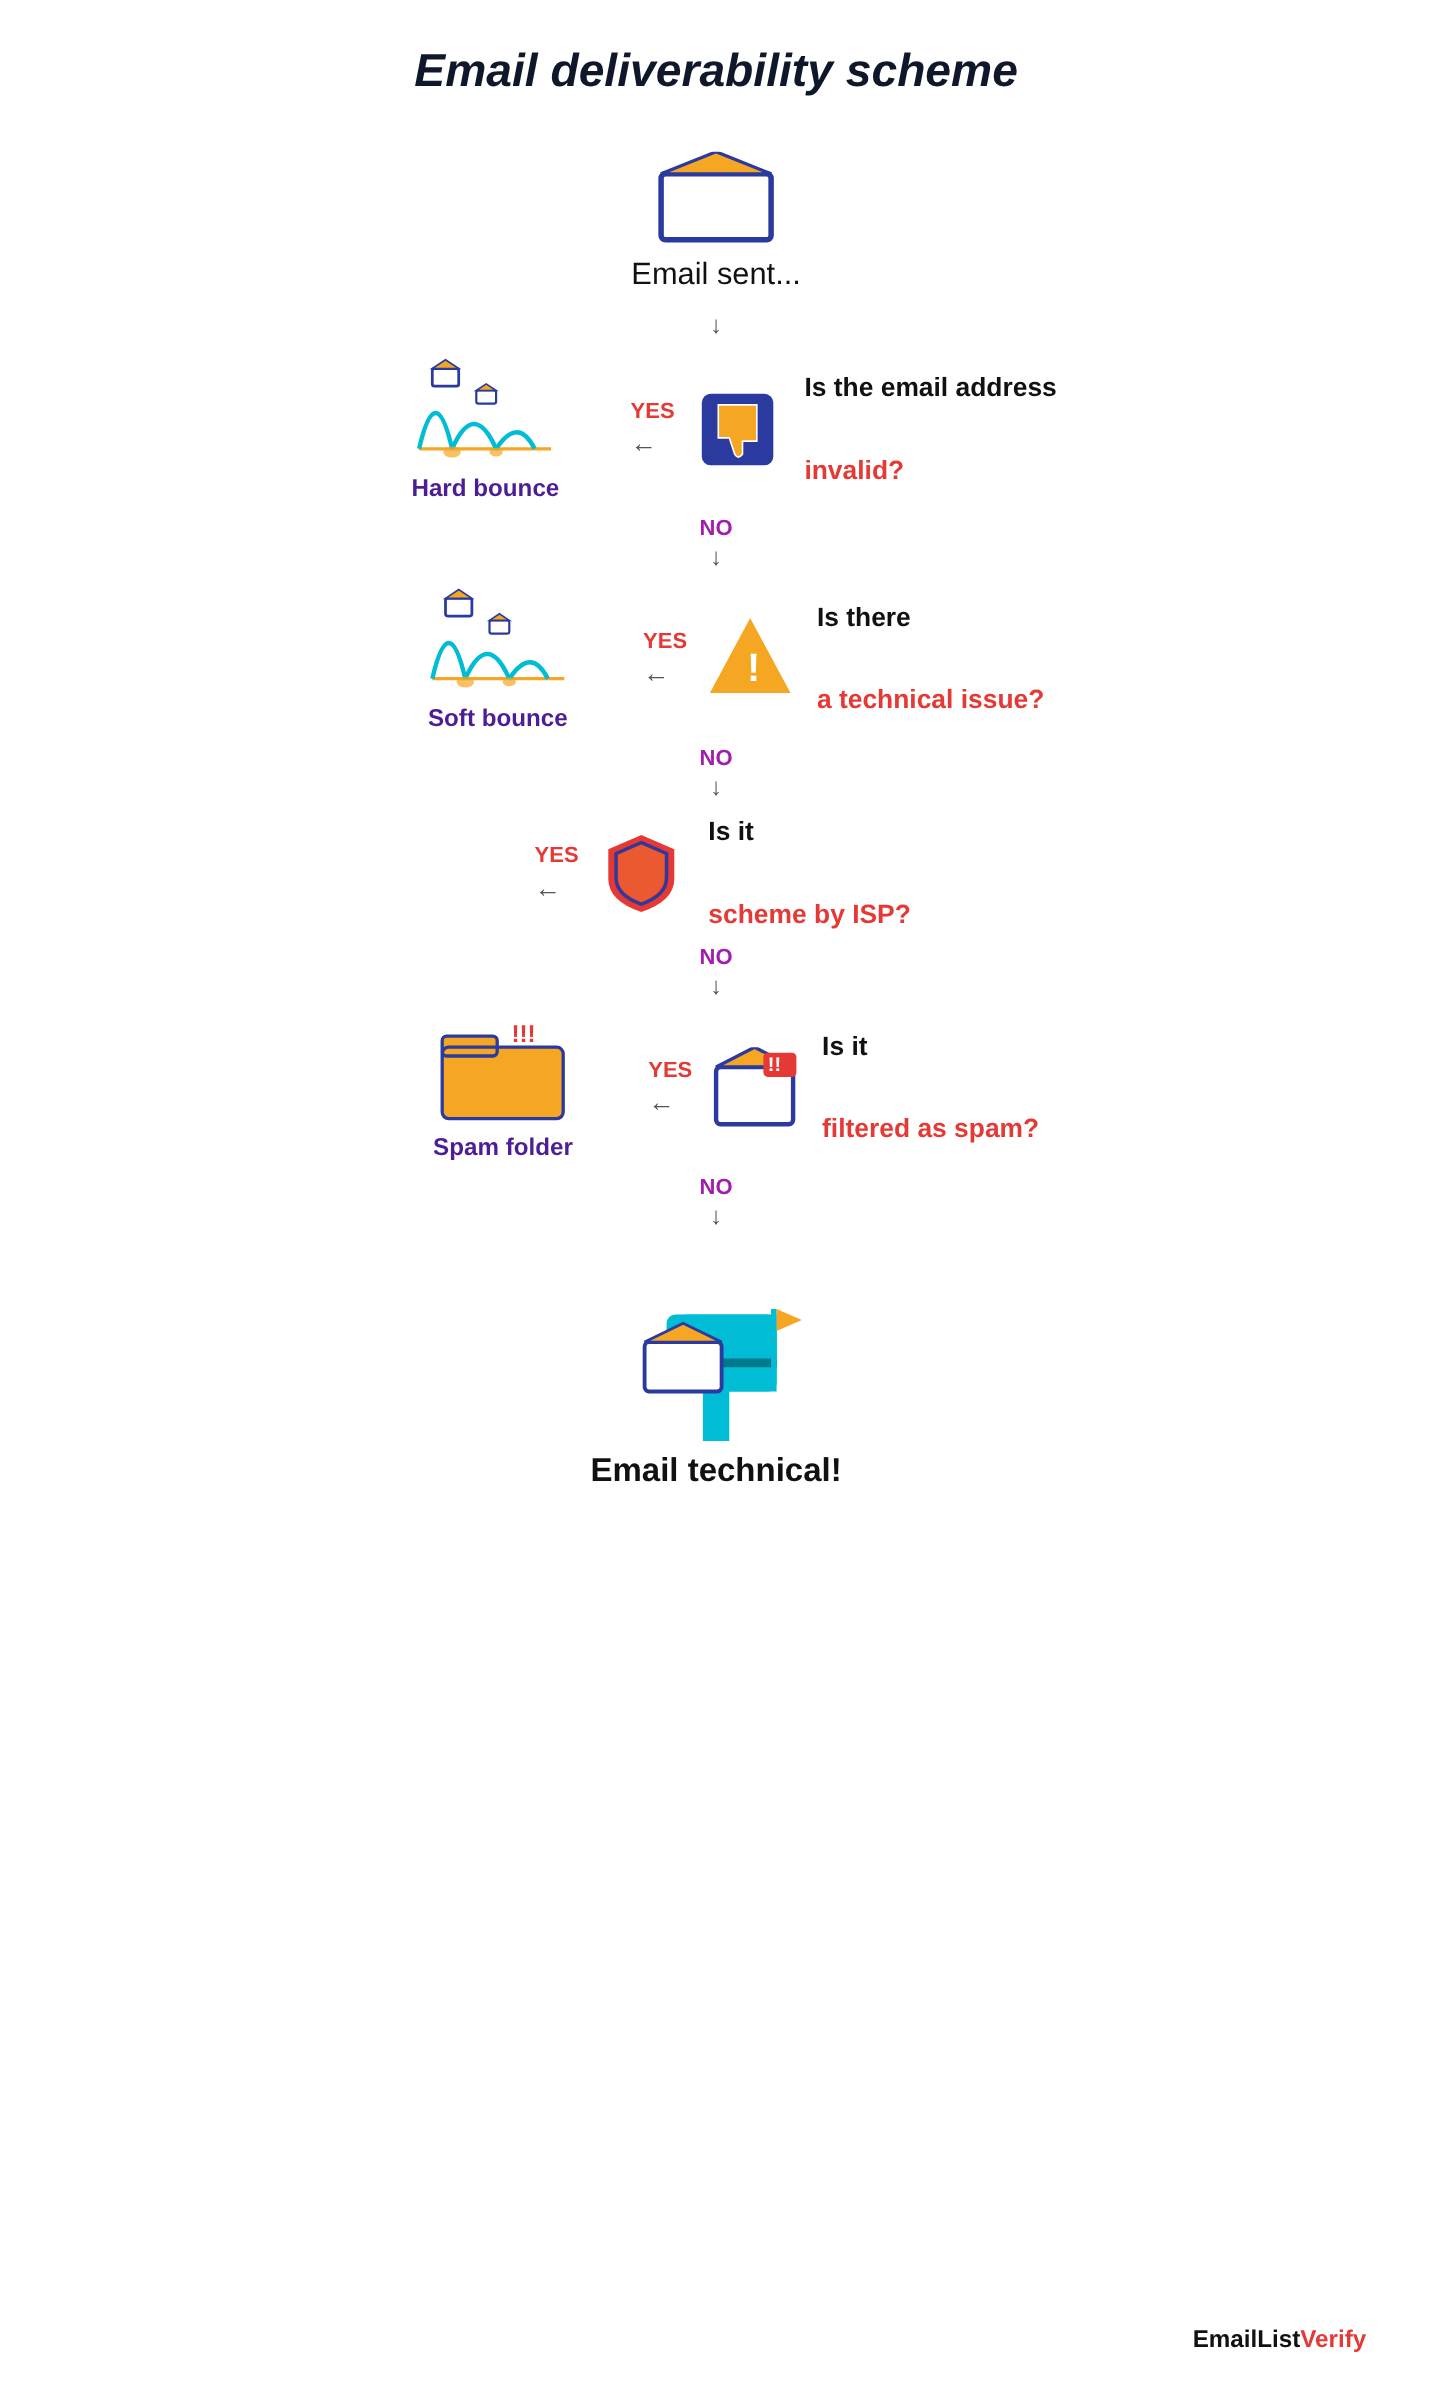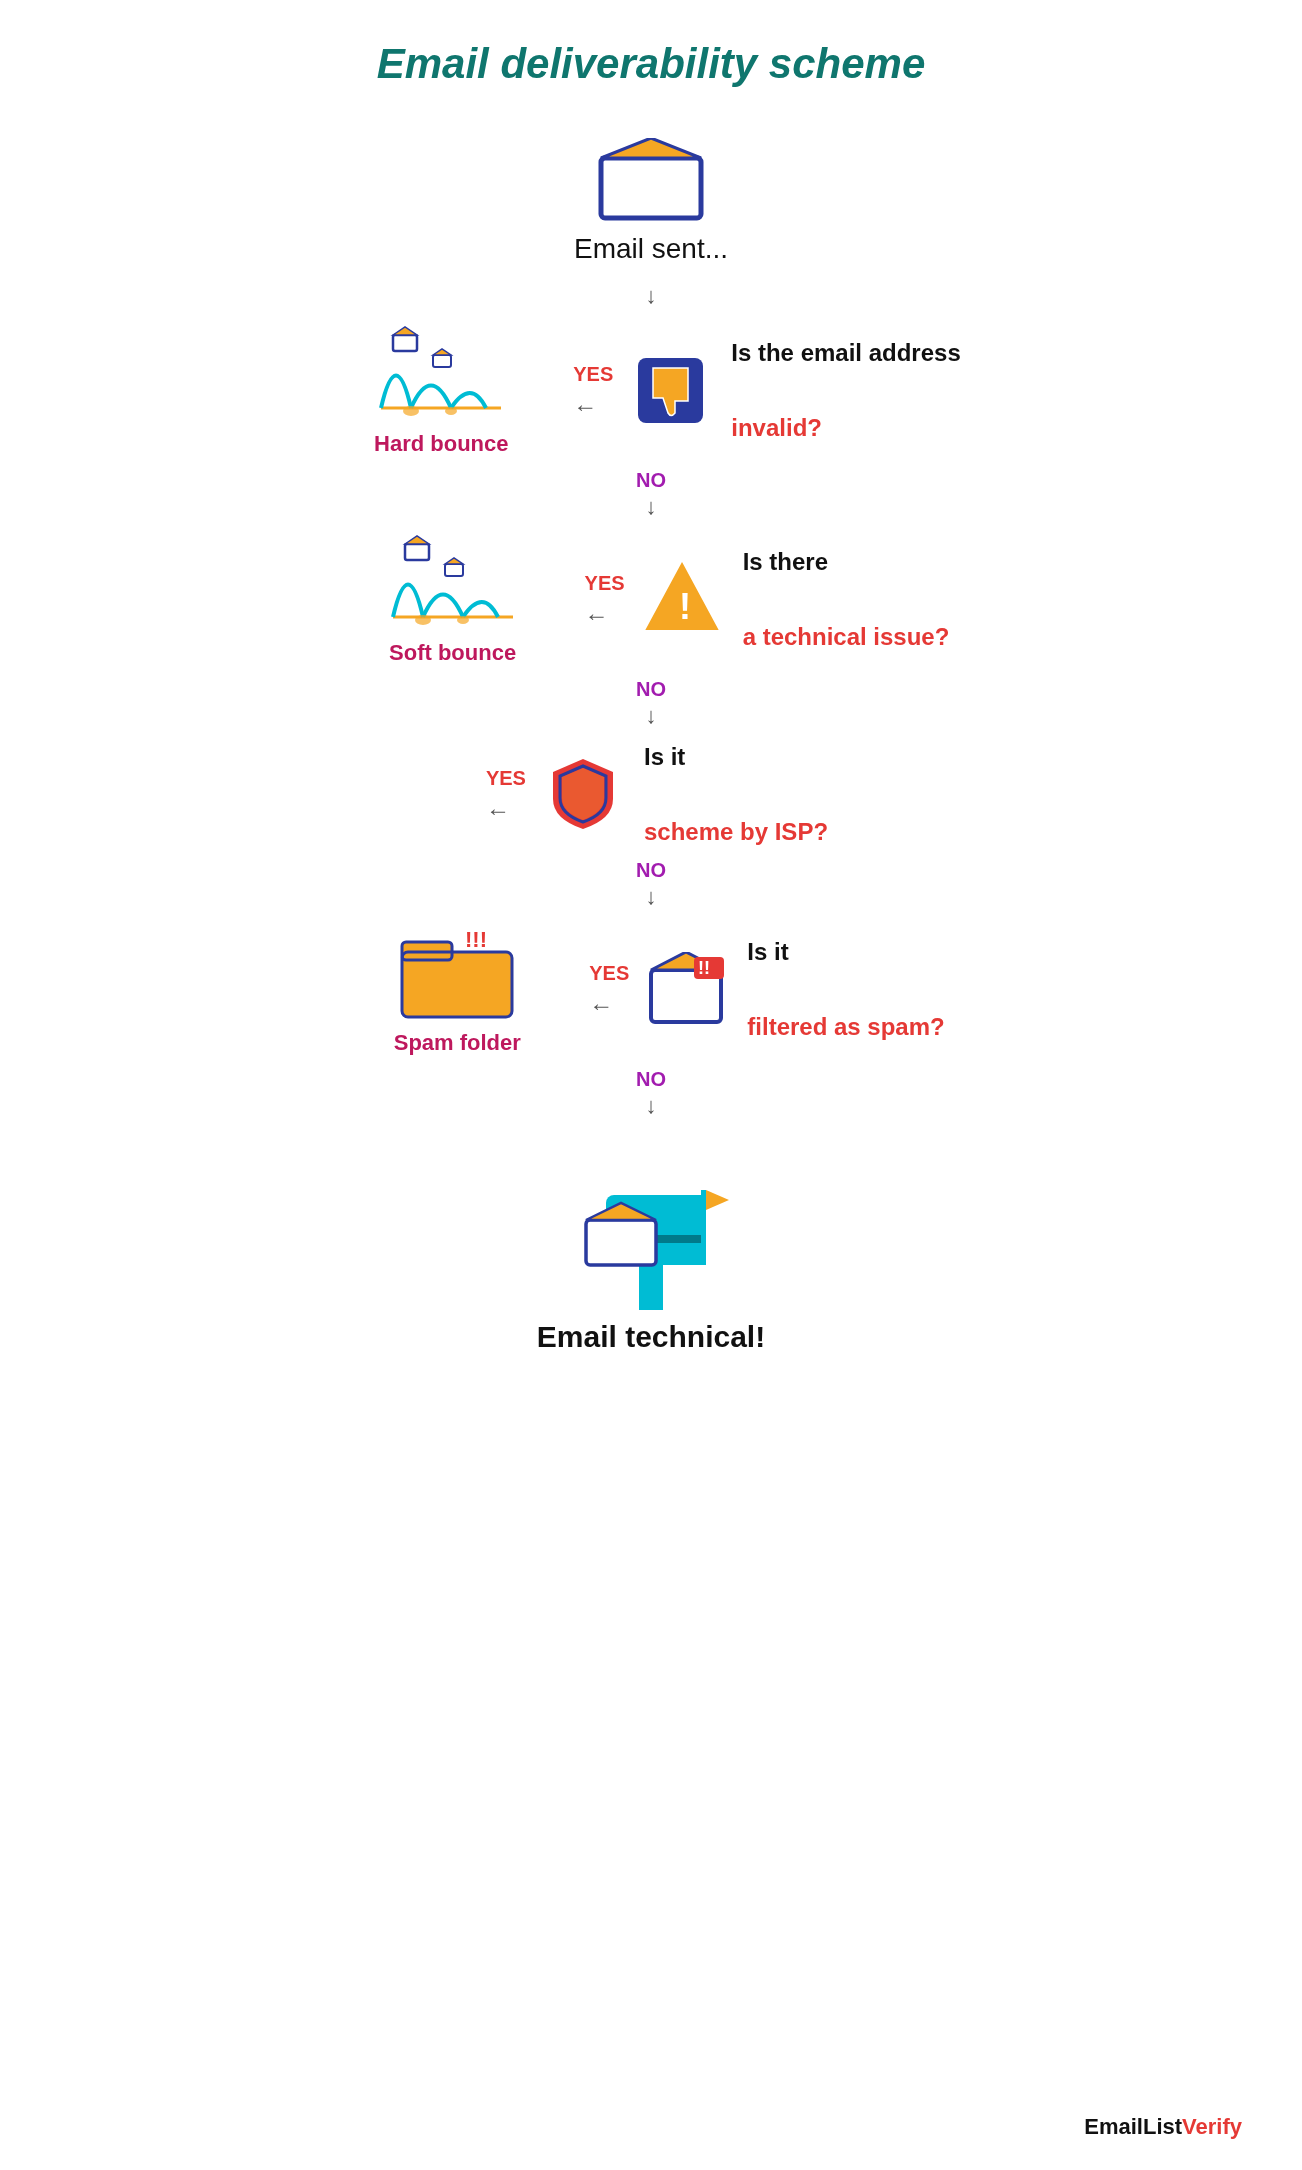--- a/index.html
+++ b/index.html
@@ -10,21 +10,21 @@
       min-height: 2170px;
       display: flex;
       flex-direction: column;
       align-items: center;
       padding: 40px 20px 60px;
     }
 
     .page-title {
       font-size: 42px;
       font-weight: 900;
-      color: #0f766e;
+      color: #0f172a;
       text-align: center;
       margin-bottom: 50px;
       font-style: italic;
     }
 
     .flowchart {
       display: flex;
       flex-direction: column;
       align-items: center;
       width: 100%;
@@ -87,21 +87,21 @@
       display: flex;
       flex-direction: column;
       align-items: center;
       width: 200px;
       margin-right: 20px;
     }
 
     .outcome-label {
       font-size: 22px;
       font-weight: 900;
-      color: #be185d;
+      color: #4c1d95;
       margin-top: 8px;
       text-align: center;
     }
 
     
     .yes-arrow {
       display: flex;
       flex-direction: column;
       margin: 0 12px;
       font-size: 20px;

